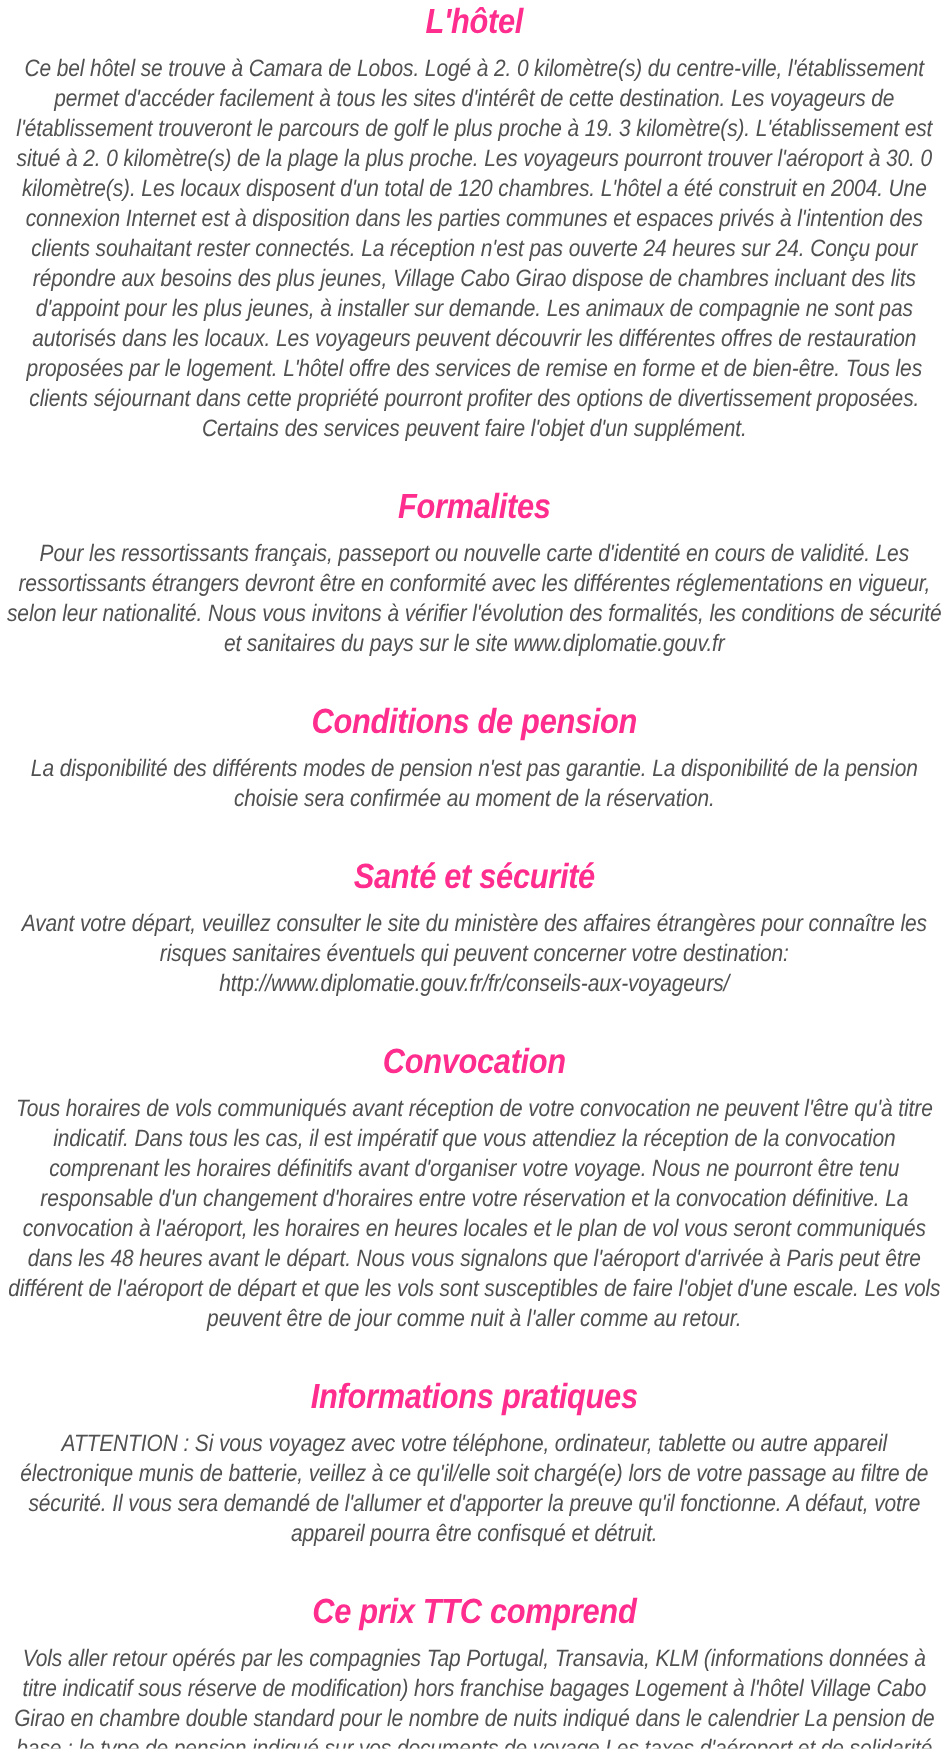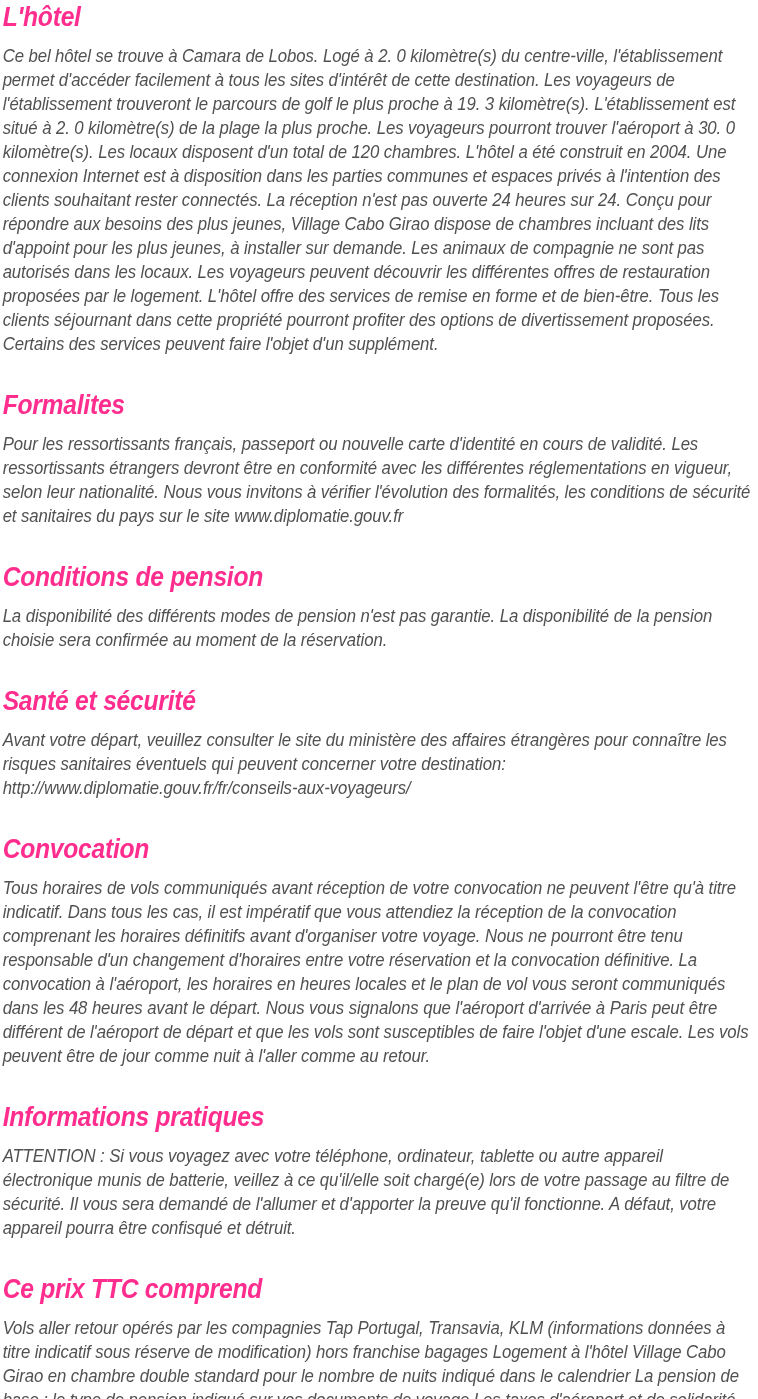--- a/index.html
+++ b/index.html
@@ -5,20 +5,21 @@
   html, body {
     margin: 0;
     padding: 0;
     background: #ffffff;
   }
   .viewport {
     width: 758px;
     height: 1399px;
     overflow: hidden;
     background: #ffffff;
+    text-align: center;
   }
   
   .page {
     width: 860px;
     transform: scaleX(0.8814);
     transform-origin: 0 0;
     box-sizing: border-box;
     padding: 2px 2px 0 3px;
     font-family: "Liberation Sans", sans-serif;
     font-style: italic;

